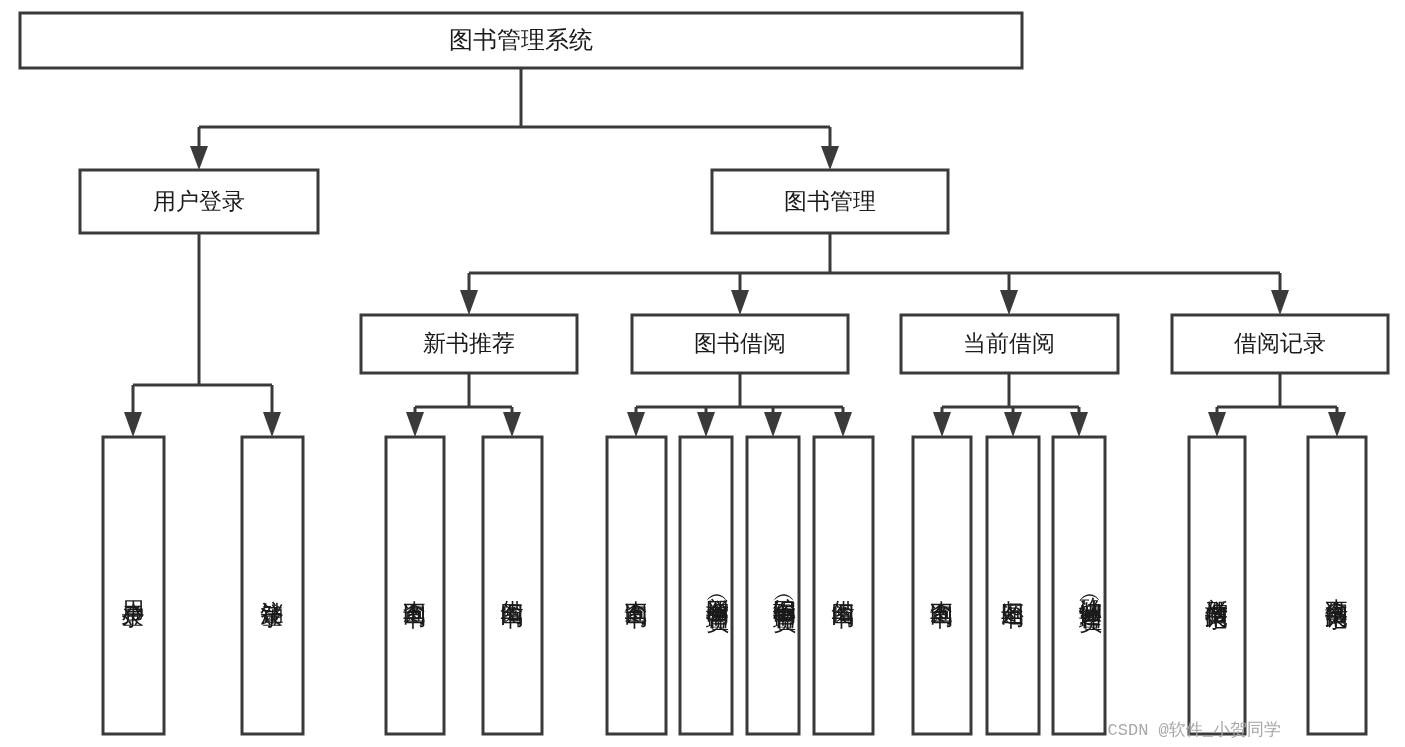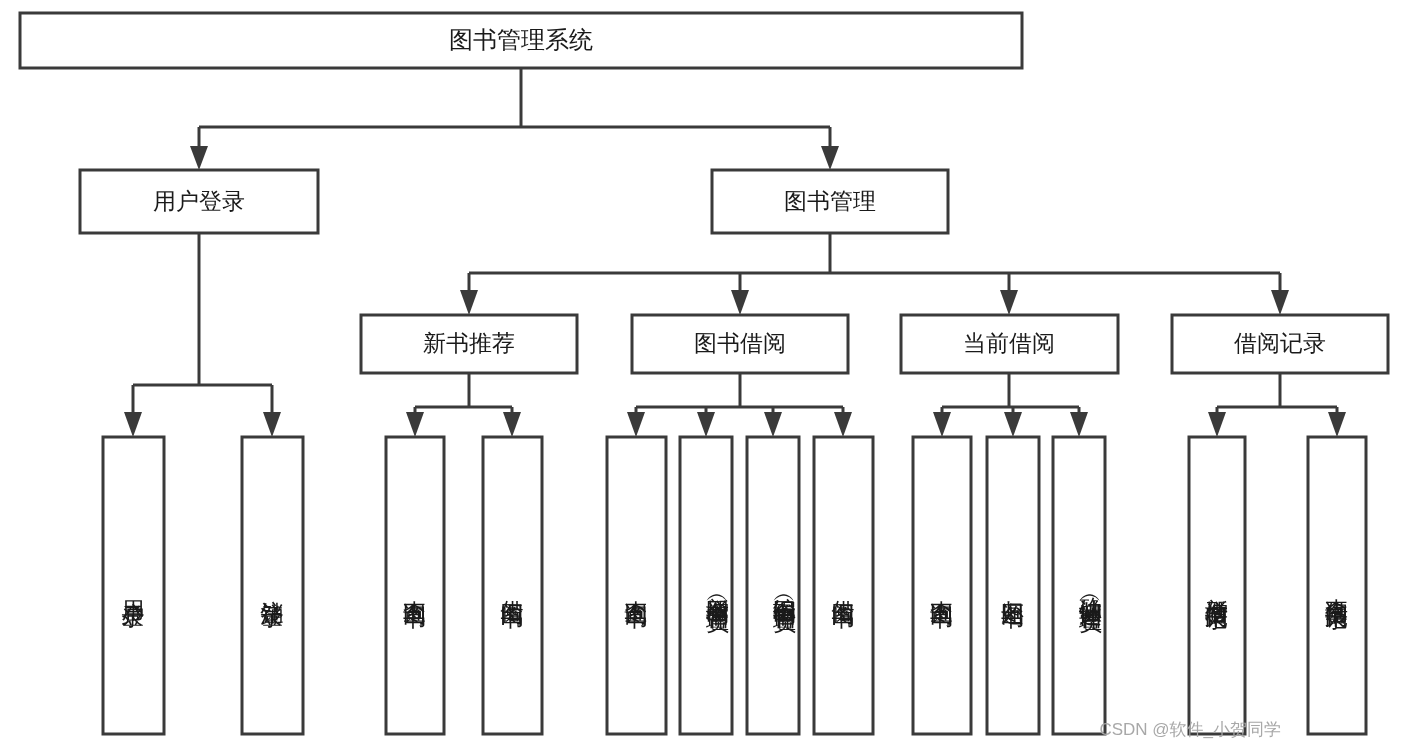--- a/index.html
+++ b/index.html
@@ -66,21 +66,21 @@
     display: flex;
     align-items: center;
     justify-content: center;
     white-space: nowrap;
     pointer-events: none;
   }
   #watermark {
     position: absolute;
     right: 14px;
     bottom: 6px;
-    font-family: Liberation Sans, sans-serif;
+    font-family: Liberation Mono, monospace;
     font-size: 17px;
     color: #a8a8a8;
     white-space: nowrap;
   }
 </style>
 </head>
 <body>
 
 <div id="diagram-root">
 

